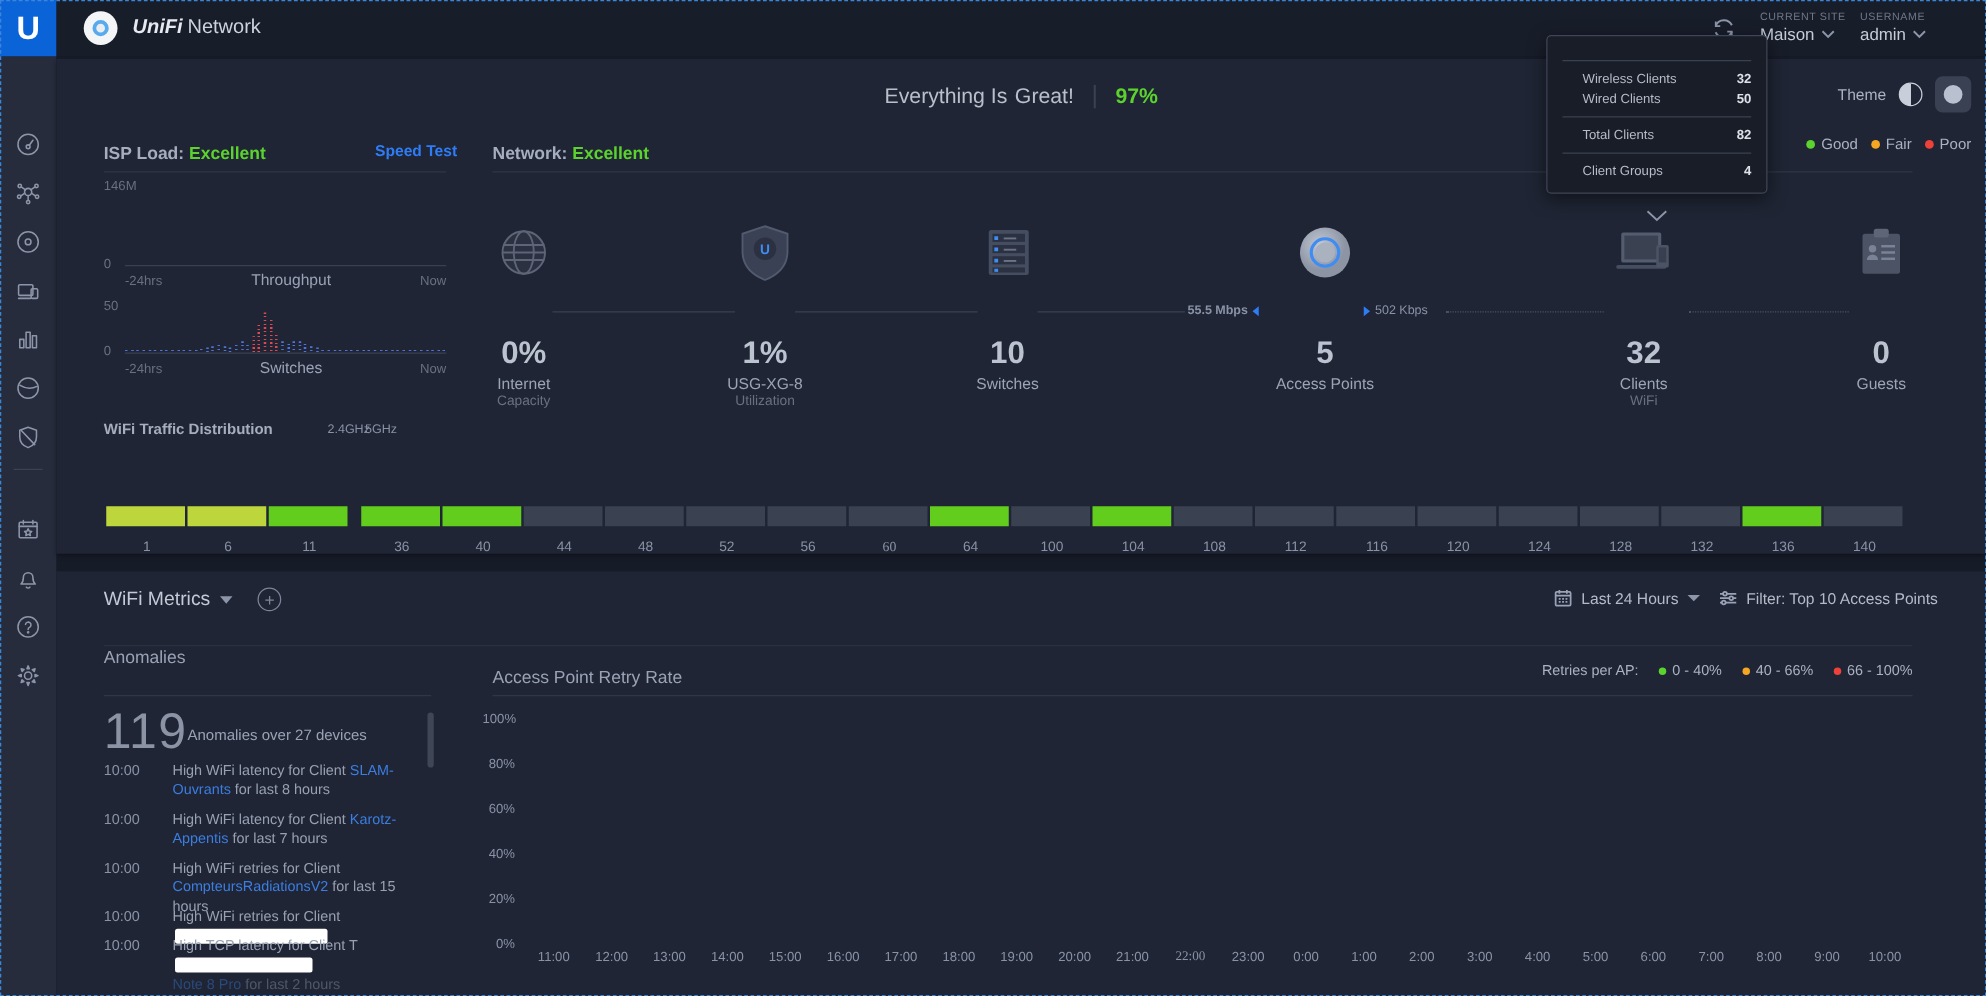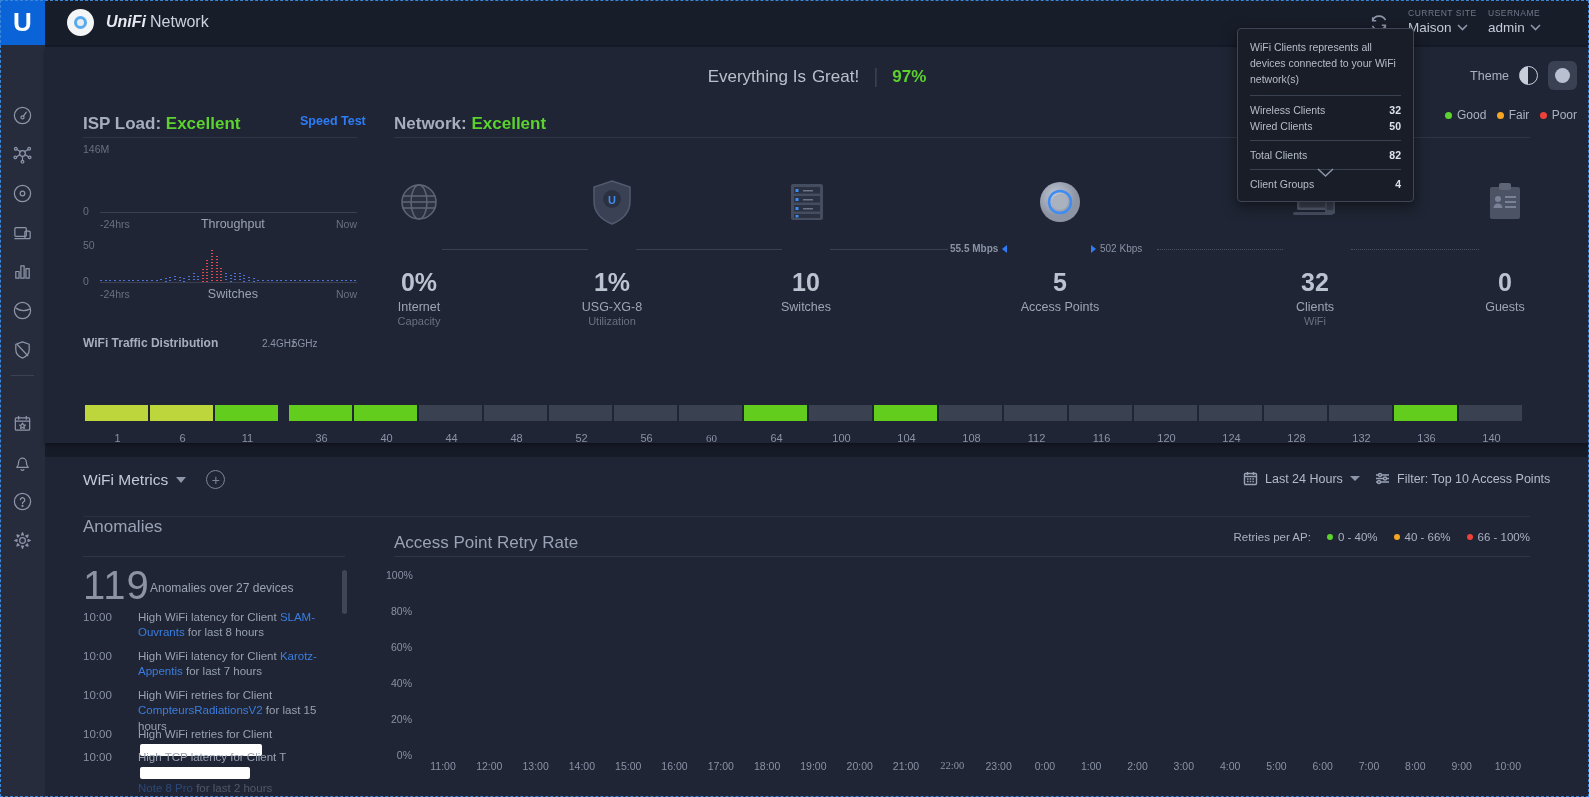--- a/index.html
+++ b/index.html
@@ -30,21 +30,21 @@
   .sidebar { position:absolute; left:0; top:45px; width:45px; height:752px; background:#262c3c; }
   .side-icon { position:absolute; left:0; width:45px; height:30px; display:flex; align-items:center; justify-content:center; color:#8d95a8; cursor:pointer; }
   .side-icon svg { width:21px; height:21px; }
   .side-div { position:absolute; left:11px; width:23px; height:1px; background:#3c4253; }
 
   
   .section-top { position:absolute; left:45px; top:47px; width:1544px; height:396px; background:#1f2534; box-shadow:0 2px 4px rgba(0,0,0,.35); }
   .section-metrics { position:absolute; left:45px; top:457px; width:1544px; height:340px; background:#1f2534; }
 
   .abs { position:absolute; }
-  .hdr { font-size:17px; color:#a6aebd; font-weight:bold; }
+  .hdr { font-size:14px; color:#a6aebd; font-weight:bold; }
   .green { color:#5bd22e; }
   .blue-link { color:#2e7cf6; cursor:pointer; }
   .divider { position:absolute; height:1px; background:rgba(255,255,255,.08); }
 
   
   .status-line { position:absolute; left:0; top:18px; width:1544px; display:flex; align-items:center; justify-content:center; gap:14px; font-size:17px; }
   .status-line .msg { color:#b9c0cc; }
   .status-line .sep { color:#3a4150; font-size:20px; font-weight:300; }
   .status-line .pct { font-weight:bold; }
 
@@ -111,21 +111,21 @@
   
   .legend-row { position:absolute; top:533px; display:flex; align-items:center; gap:16px; font-size:11.5px; color:#aab1c0; }
   .y-lbl { position:absolute; width:26px; text-align:right; font-size:10.5px; color:#8a92a6; }
   .x-lbl { position:absolute; top:760px; width:46px; text-align:center; font-size:10.5px; color:#8a92a6; }
 
   
   .tooltip { position:absolute; left:1237px; top:28px; width:177px; background:#191d28; border:1px solid #3f4557;
      border-radius:4px; padding:11px 12px; z-index:50; box-shadow:0 4px 14px rgba(0,0,0,.5); }
   .tooltip .tt-text { font-size:10.5px; color:#b6bcc9; line-height:1.5; }
   .tooltip hr { border:none; border-top:1px solid #3a4150; margin:8px 0; }
-  .tt-row { display:flex; justify-content:space-between; font-size:10.5px; color:#b6bcc9; margin-top:4px; }
+  .tt-row { display:flex; justify-content:space-between; font-size:10.5px; color:#b6bcc9; margin-top:4px;margin-left:16px; }
   .tt-row b { color:#dde1e8; font-weight:bold; }
   .tt-chevron { position:absolute; left:1317px; top:168px; width:17px; height:10px; stroke:#8d95a8; fill:none; stroke-width:1.5; z-index:50; }
 </style>
 </head>
 <body>
 
 <div id="app">
 
   <div class="topbar">
     <div class="ap-logo">
@@ -675,21 +675,20 @@
       <div class="x-lbl" style="left: 1162.1px; top: 303px;">4:00</div>
       <div class="x-lbl" style="left: 1208.4px; top: 303px;">5:00</div>
       <div class="x-lbl" style="left: 1254.7px; top: 303px;">6:00</div>
       <div class="x-lbl" style="left: 1301px; top: 303px;">7:00</div>
       <div class="x-lbl" style="left: 1347.3px; top: 303px;">8:00</div>
       <div class="x-lbl" style="left: 1393.6px; top: 303px;">9:00</div>
       <div class="x-lbl" style="left: 1439.9px; top: 303px;">10:00</div>
     </div>
 
   <div class="tooltip">
-    <div class="tt-text">WiFi Clients represents all devices connected to your WiFi network(s)</div>
     <hr>
     <div class="tt-row">
         <span>Wireless Clients</span>
         <b>32</b>
       </div>
     <div class="tt-row">
         <span>Wired Clients</span>
         <b>50</b>
       </div>
     <hr>

